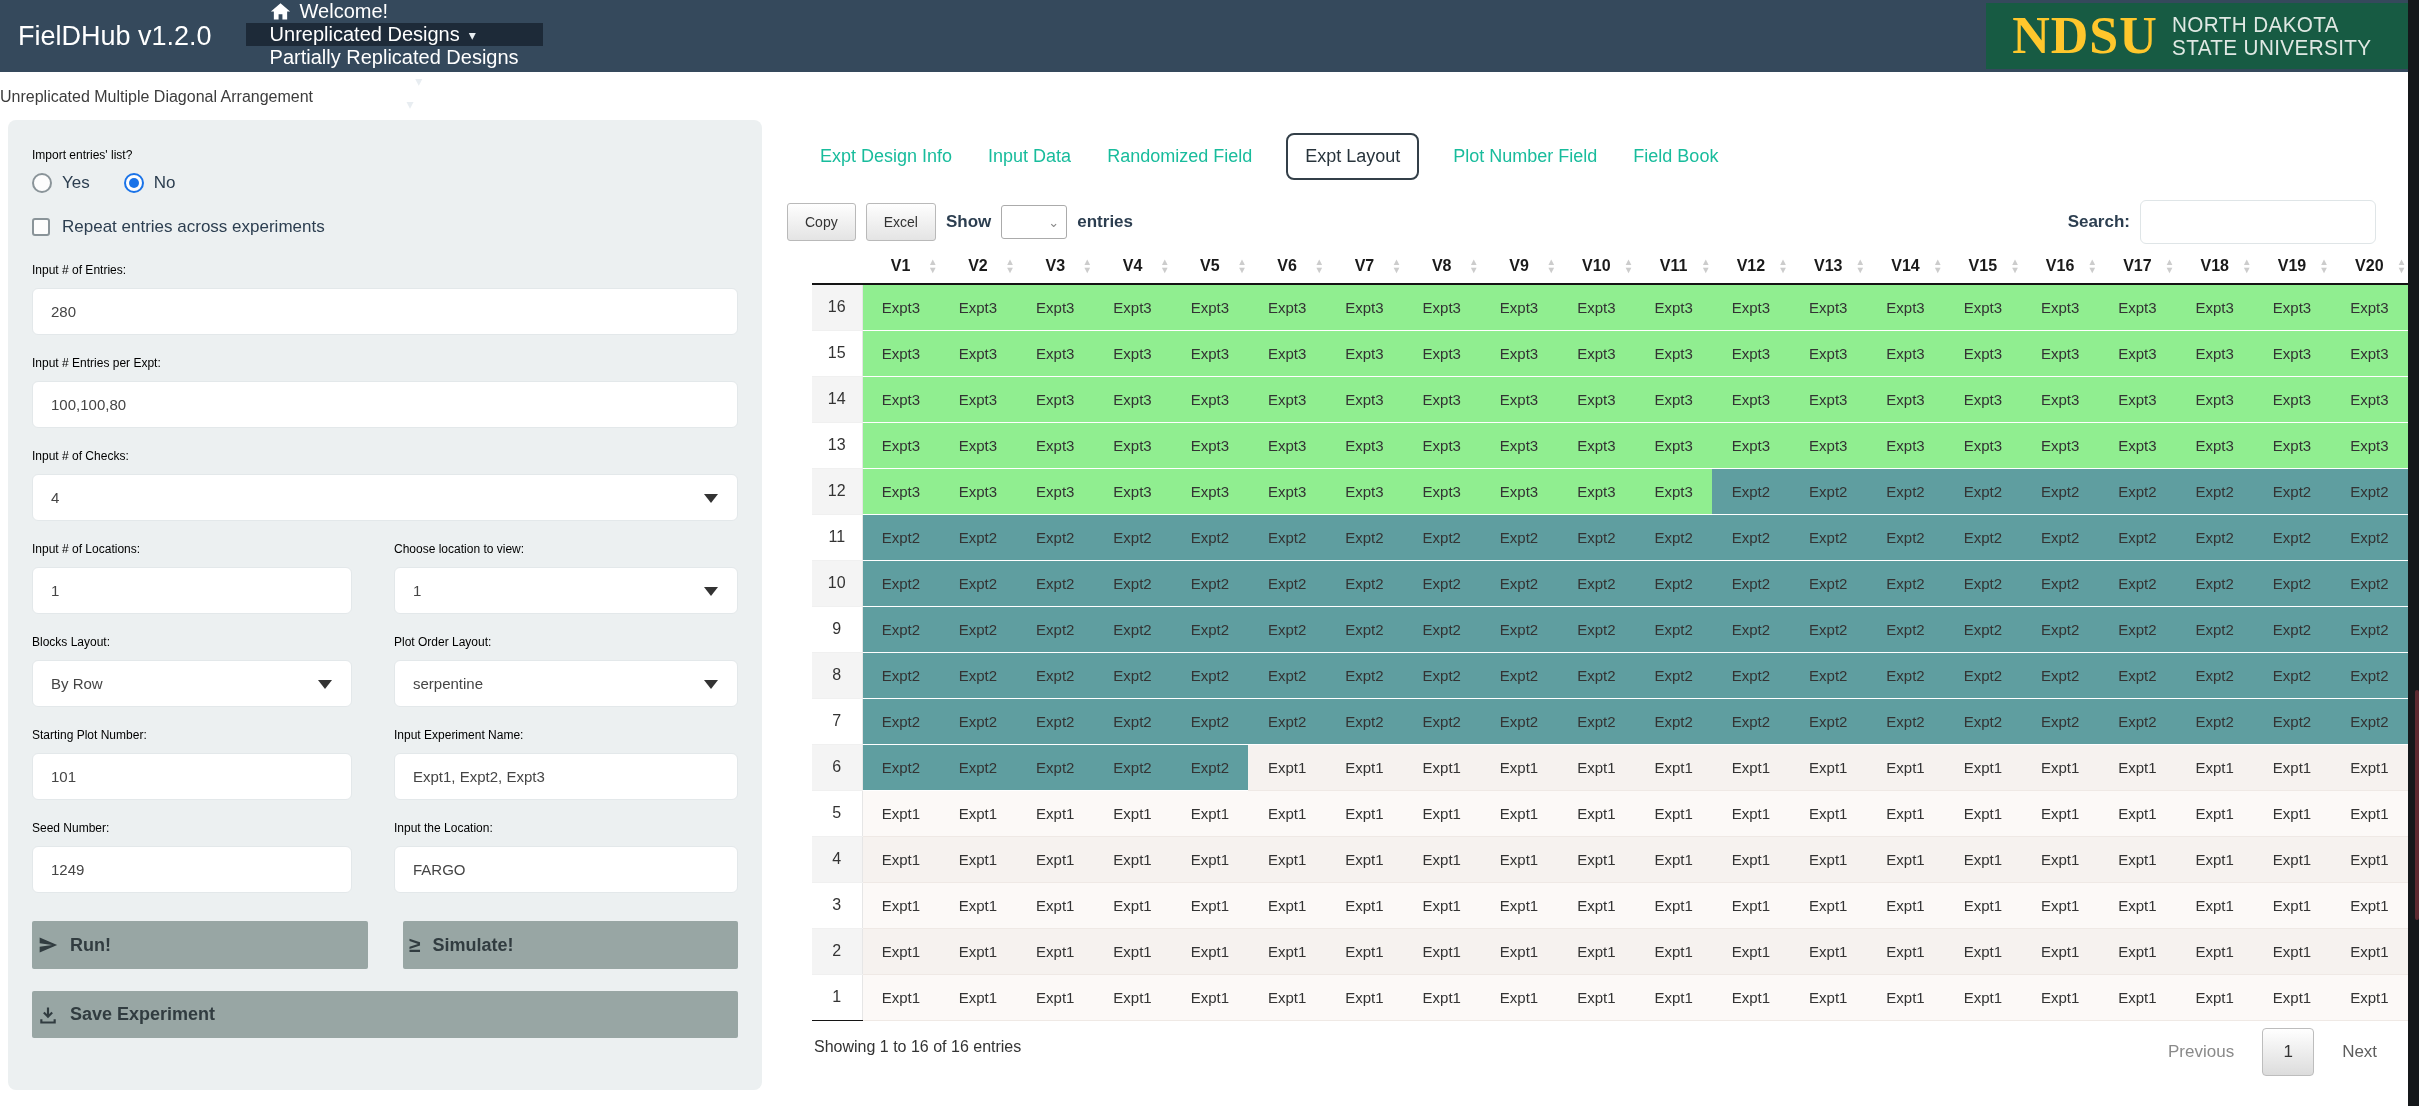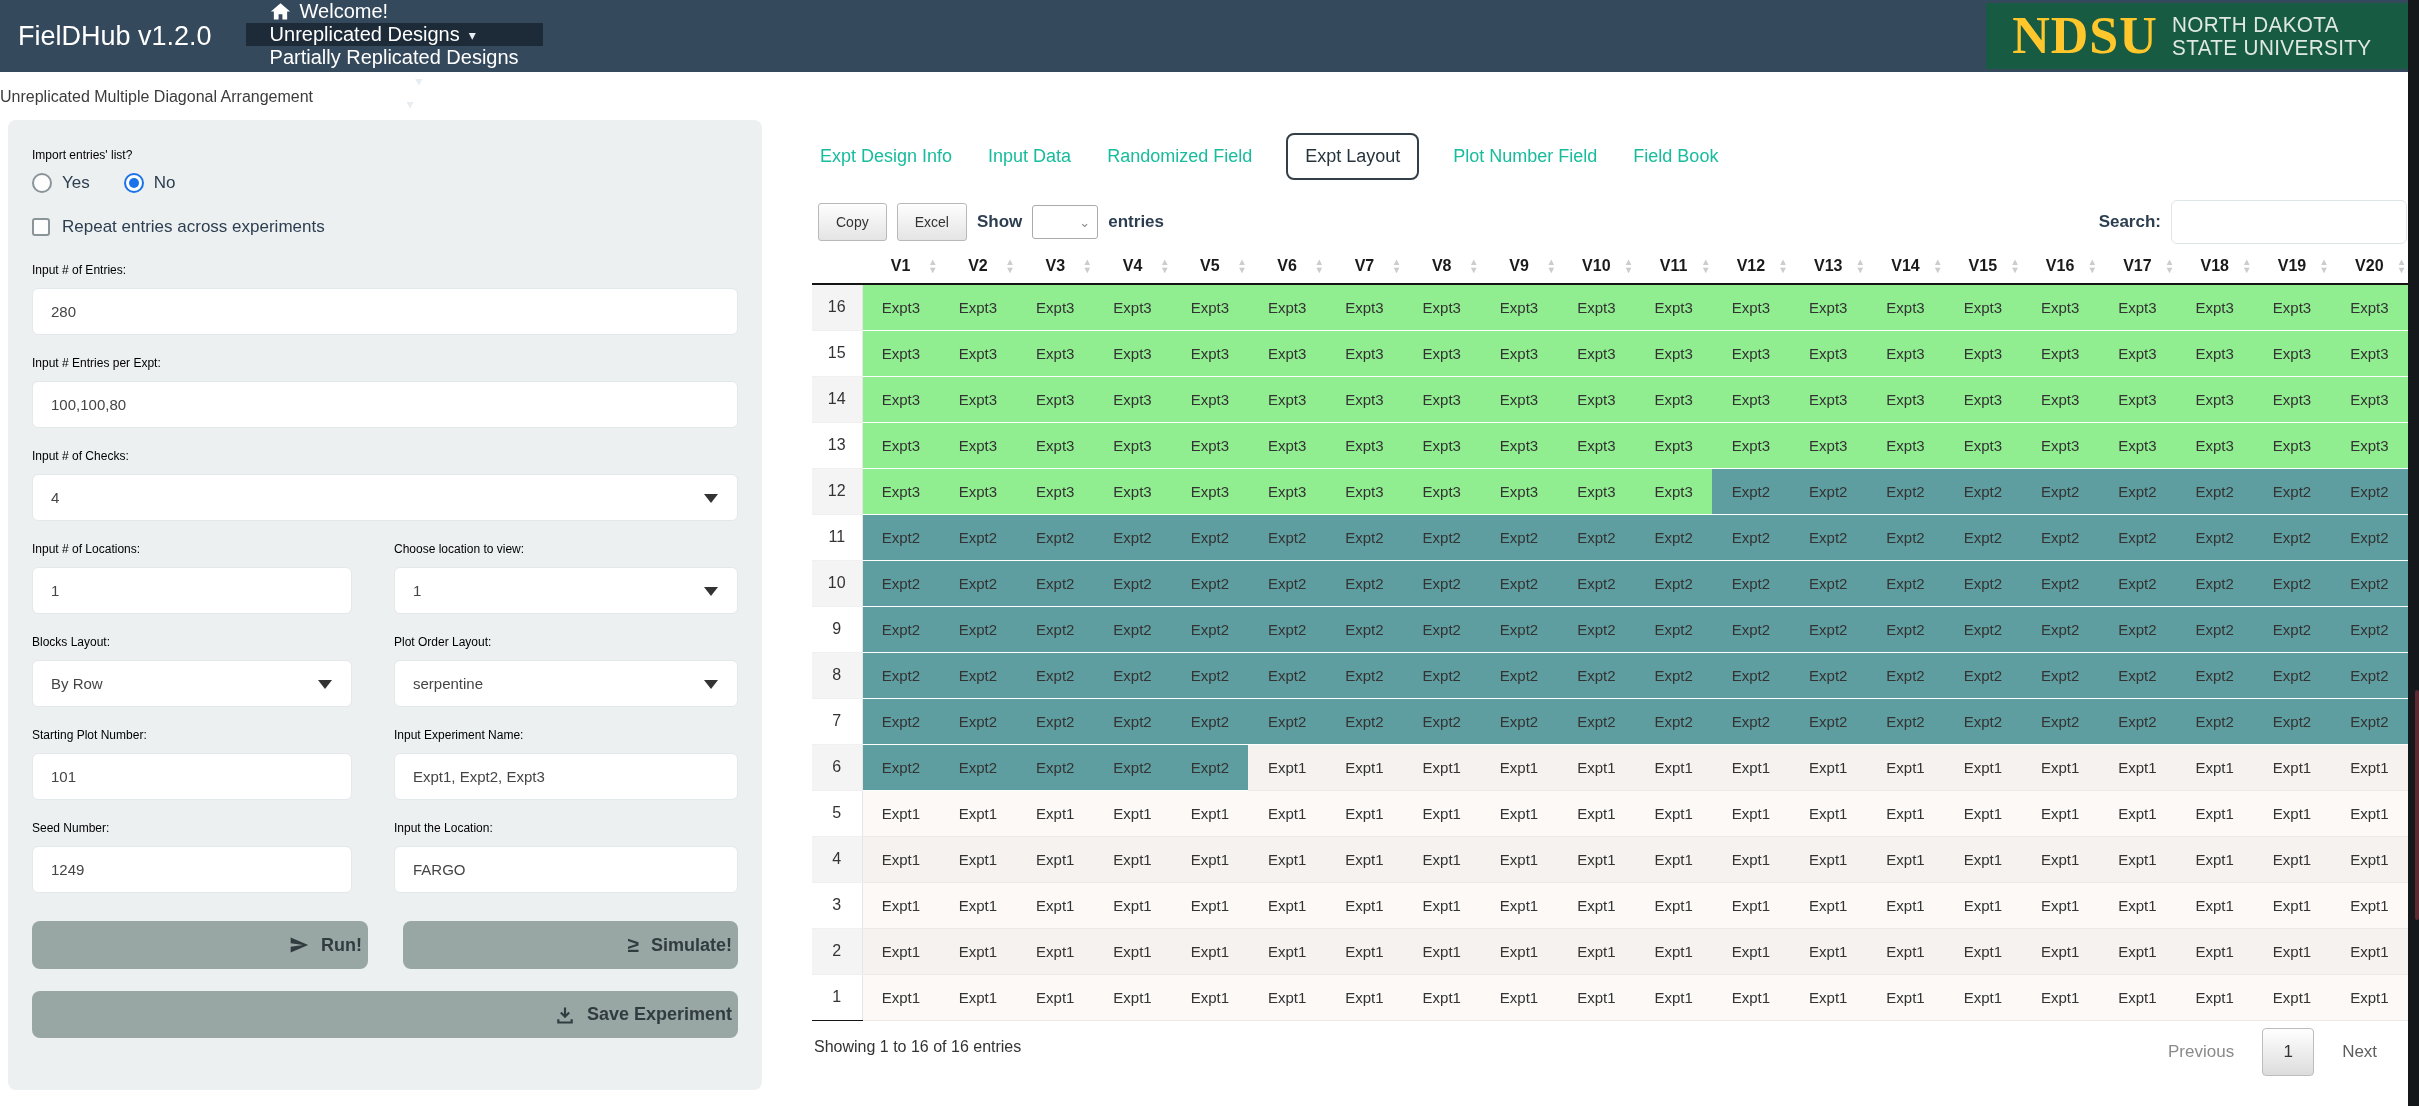--- a/index.html
+++ b/index.html
@@ -69,37 +69,37 @@
   .select { position:relative; cursor:pointer; }
   .select .sel-caret {
     position:absolute; right:19px; top:50%; margin-top:-4px;
     width:0; height:0; border-left:7px solid transparent; border-right:7px solid transparent;
     border-top:9px solid #333;
   }
   .row2 { display:grid; grid-template-columns:320px 344px; column-gap:42px; margin-bottom:21px; }
 
   .btn-row { display:grid; grid-template-columns:336px 335px; column-gap:35px; margin:28px 0 22px 0; }
   .btn {
-    height:48px; background:#98a6a4; border:none; border-radius:8px;
-    display:flex; align-items:center; justify-content:flex-end; gap:12px;
+    height:48px; background:#98a6a4; border:none; border-radius:2px;
+    display:flex; align-items:center; justify-content:flex-start; gap:12px;
     font-weight:bold; font-size:18px; color:#313c40; cursor:pointer;
   }
   .btn-save { width:100%; height:47px; }
   .geq { font-size:21px; font-weight:bold; }
 
   
   .tabs { position:absolute; left:818px; top:126px; height:60px; display:flex; align-items:center; }
   .tab { font-size:18px; color:#18bc9c; margin-right:32px; padding:12px 2px; cursor:pointer; white-space:nowrap; }
   .tab.active {
     color:#28343c; border:2px solid #333f48; border-radius:8px; padding:11px 17px;
     background:#ffffff; margin-right:32px;
   }
 
   
-  .toolbar { position:absolute; left:818px; top:200px; width:1589px; height:44px; display:flex; align-items:center; }
+  .toolbar { position:absolute; left:787px; top:200px; width:1589px; height:44px; display:flex; align-items:center; }
   .dt-btn {
     height:38px; padding:0 17px; margin-right:10px; font-size:14px; color:#333;
     background:linear-gradient(#fefefe,#e4e4e4); border:1px solid #b9b9b9; border-radius:3px;
     display:flex; align-items:center; cursor:pointer;
   }
   .show-label, .entries-label, .search-label { font-weight:bold; font-size:17px; color:#2c3e50; }
   .show-label { margin-left:0; }
   .show-select {
     width:66px; height:34px; margin:0 10px; background:#fff; border:1px solid #ababab; border-radius:3px;
     position:relative; display:flex; align-items:center; padding:0 8px; font-size:14px; color:#333; cursor:pointer;

